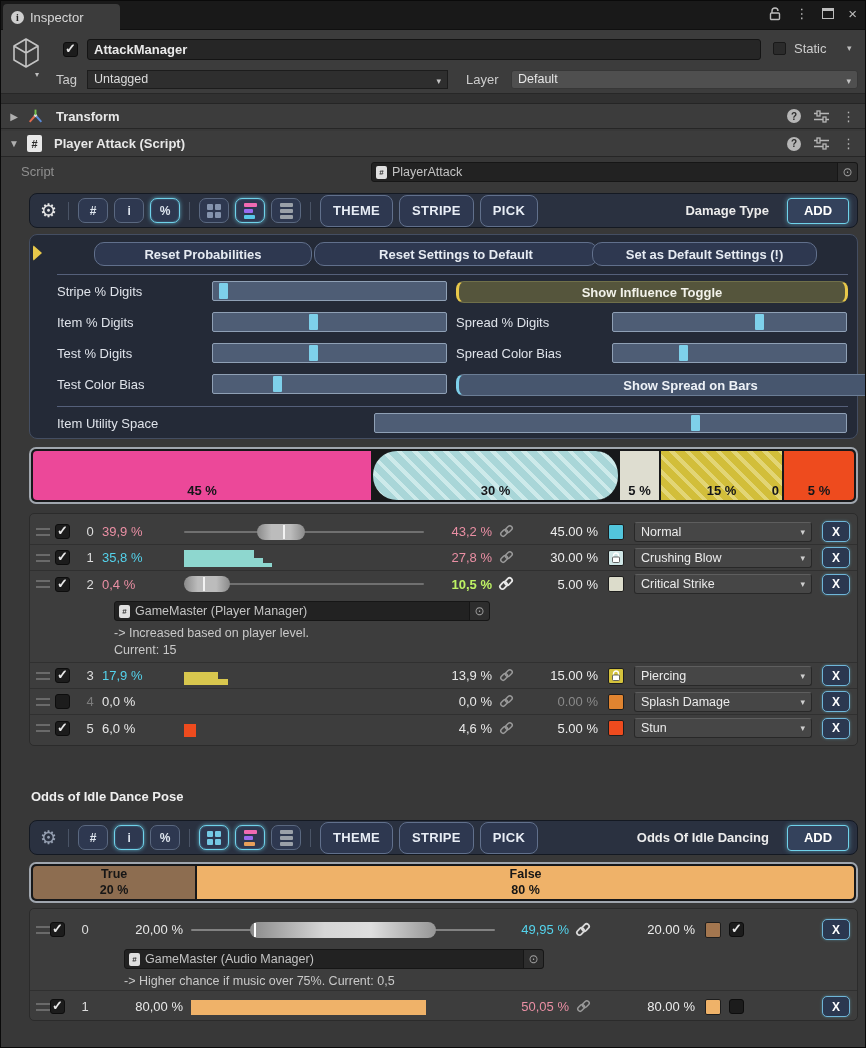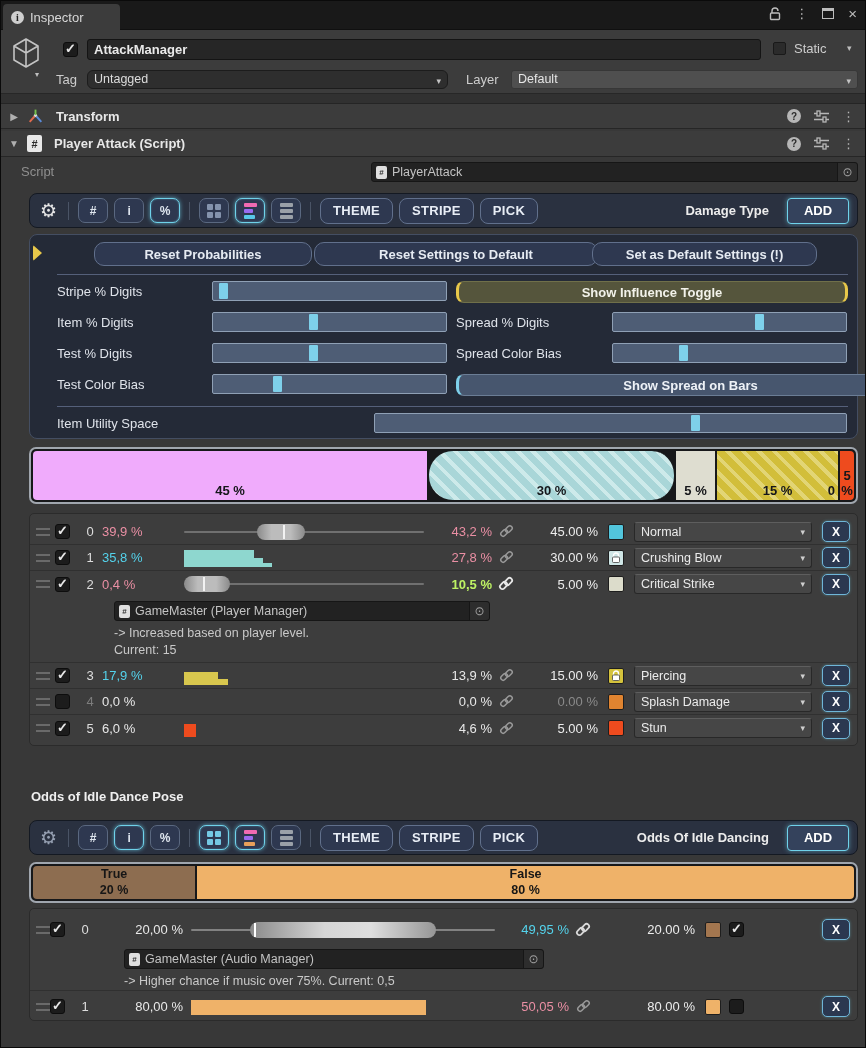--- a/index.html
+++ b/index.html
@@ -22,21 +22,21 @@
   .cube-dd { position:absolute; left:34px; top:40px; color:#c0c0c0; font-size:8px; }
   .go-check { position:absolute; left:62px; top:12px; }
   .cb { display:inline-block; width:15px; height:15px; background:#1c1c1c; border:1px solid #0d0d0d; border-radius:3px; position:relative; }
   .cb.checked::after { content:"✓"; position:absolute; left:1px; top:-2px; color:#e8e8e8; font-size:13px; font-weight:bold; }
   .name-field { position:absolute; left:86px; top:9px; width:674px; height:21px; background:#262626; border:1px solid #141414; border-radius:3px; color:#eaeaea; font-size:13px; font-weight:bold; padding:2px 6px; }
   .static-box { position:absolute; left:772px; top:12px; width:13px; height:13px; background:#2b2b2b; border:1px solid #191919; border-radius:2px; }
   .static-lbl { position:absolute; left:793px; top:11px; color:#cdcdcd; font-size:13px; }
   .static-arr { position:absolute; left:846px; top:13px; color:#bdbdbd; font-size:9px; }
   .tagline { position:absolute; top:39px; left:0; width:100%; height:22px; }
   .tag-lbl { position:absolute; left:55px; top:3px; color:#cdcdcd; font-size:13px; }
-  .dd-dark { position:absolute; height:19px; background:#2e2e2e; border:1px solid #1c1c1c; border-radius:6px; color:#dcdcdc; font-size:12.5px; padding:1px 8px 0 6px; }
+  .dd-dark { position:absolute; height:19px; background:#2e2e2e; border:1px solid #1c1c1c; border-radius:0; color:#dcdcdc; font-size:12.5px; padding:1px 8px 0 6px; }
   .dd-lite { position:absolute; height:19px; background:#4f4f4f; border:1px solid #373737; border-radius:3px; color:#e6e6e6; font-size:12.5px; padding:1px 8px 0 6px; }
   .dd-arr-abs { position:absolute; right:6px; top:5px; font-size:9px; color:#c4c4c4; }
 
   .gap1 { position:absolute; top:93px; left:0; width:100%; height:10px; background:#313131; border-bottom:1px solid #252525; }
 
   
   .comp-hdr { position:absolute; left:0; width:100%; height:25px; background:#3c3c3c; border-bottom:1px solid #262626; display:flex; align-items:center; }
   .fold { width:26px; text-align:center; color:#b0b0b0; font-size:10px; }
   .comp-title { color:#e8e8e8; font-size:13px; font-weight:bold; margin-left:12px; }
   .hdr-right { margin-left:auto; margin-right:10px; display:flex; gap:13px; align-items:center; }
@@ -56,21 +56,21 @@
   .gear { font-size:19px; color:#e6e6e6; margin:0 2px; }
   .gear.dim { color:#96a0b2; }
   .vsep { width:1px; height:18px; background:#4a5466; margin:0 3px; }
   .tb-btn { width:30px; height:25px; background:#2e3850; border:1px solid #5a6880; border-radius:7px; color:#dfe6ee; font-size:12px; font-weight:bold; display:flex; align-items:center; justify-content:center; }
   .tb-btn.hl { border-color:#6fd2ea; box-shadow:0 0 4px rgba(111,210,234,.7), inset 0 0 2px rgba(111,210,234,.5); }
   .grid-icon { display:grid; grid-template-columns:6px 6px; grid-template-rows:6px 6px; gap:2px; }
   .grid-icon i { background:#8493ad; border-radius:1px; }
   .grid-icon.cy i { background:#74c9e4; }
   .bars-icon { display:flex; flex-direction:column; gap:2px; align-items:flex-start; }
   .bars-icon i { height:4px; border-radius:1px; display:block; }
-  .txt-btn { height:26px; background:#2e3850; border:1.5px solid #61708c; border-radius:8px; color:#e8edf5; font-size:13px; font-weight:bold; display:flex; align-items:center; padding:0 12px; letter-spacing:.3px; }
+  .txt-btn { height:32px; background:#2e3850; border:1.5px solid #61708c; border-radius:8px; color:#e8edf5; font-size:13px; font-weight:bold; display:flex; align-items:center; padding:0 12px; letter-spacing:.3px; }
   .tb-label { margin-left:auto; color:#ececec; font-size:13px; font-weight:bold; margin-right:12px; }
   .add-btn { width:62px; height:26px; background:#34425c; border:1.5px solid #6fd2ea; border-radius:4px; color:#fff; font-size:13px; font-weight:bold; display:flex; align-items:center; justify-content:center; box-shadow:0 0 5px rgba(111,210,234,.55); }
 
   
   .settings { position:absolute; top:233px; left:28px; width:829px; height:205px; background:#242a37; border:1px solid #444e62; border-radius:8px; }
   .fold-yellow { position:absolute; left:3px; top:10px; width:0; height:0; border-top:8px solid transparent; border-bottom:8px solid transparent; border-left:9px solid #e8c84a; border-radius:2px; }
   .reset-btn { position:absolute; top:7px; height:24px; background:#2e3850; border:1.5px solid #61708c; border-radius:10px; color:#e6ebf2; font-size:13px; font-weight:bold; display:flex; align-items:center; justify-content:center; }
   .divline { position:absolute; left:27px; width:791px; height:1px; background:#55607a; }
   .set-lbl { position:absolute; color:#dfe3ea; font-size:13px; }
   .slider { position:absolute; height:20px; background:#4e5d75; border:1px solid #8fa0b5; border-radius:2px; }
@@ -300,21 +300,21 @@
 
     <div class="divline" style="top:171px;"></div>
     <span class="set-lbl" style="left:27px; top:181px;">Item Utility Space</span>
     <div class="slider" style="left:344px; top:178px; width:473px;">
         <span class="knob" style="left:316px;"></span>
       </div>
   </div>
 
   <div class="stackbar">
     <div class="inner">
-      <div class="seg" style="width: 396px; background-color: #f0abfc;">
+      <div class="seg" style="width: 340px; background-color: #ec4899;">
           <span class="lab">45 %</span>
         </div>
       <div class="seg striped-cyan" style="width:247px;border-radius:24px;">
           <span class="lab">30 %</span>
         </div>
       <div class="seg" style="width: 41px; background-color: rgb(222, 221, 208);">
           <span class="lab">5 %</span>
         </div>
       <div class="seg striped-yel" style="width:123px;">
           <span class="lab">15 %</span>

